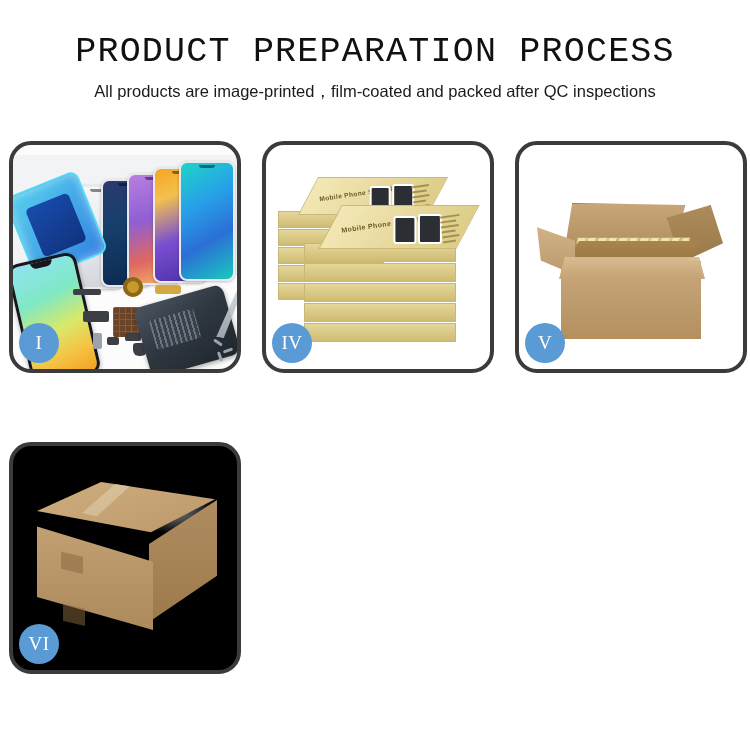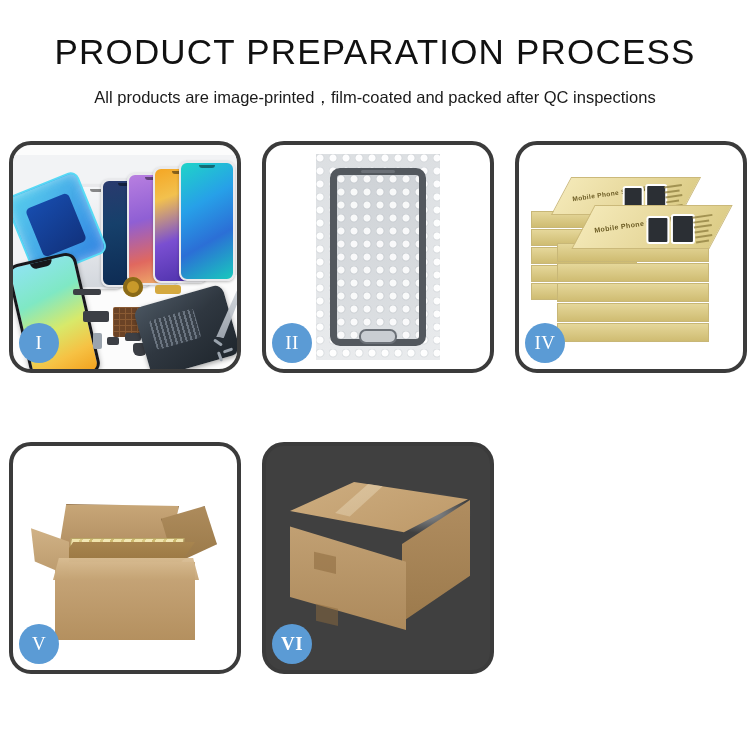--- a/index.html
+++ b/index.html
@@ -16,35 +16,35 @@
   }
 
   
   .header {
     width: 750px;
     padding-top: 31px;
     text-align: center;
     box-sizing: border-box;
   }
   .title {
-    font-family: Liberation Sans, sans-serif;
+    font-family: Liberation Mono, monospace;
     font-size: 35px;
     font-weight: 400;
     letter-spacing: 1.2px;
     color: #111111;
     line-height: 42px;
     white-space: nowrap;
   }
   .subtitle {
     font-family: "Liberation Sans", sans-serif;
     font-size: 16.5px;
     font-weight: 400;
     color: #1a1a1a;
     line-height: 24px;
-    margin-top: 12px;
+    margin-top: 6px;
     white-space: nowrap;
   }
 
   
   .grid {
     position: absolute;
     left: 9px;
     top: 141px;
     width: 734px;
     display: grid;
@@ -317,21 +317,21 @@
     clip-path: polygon(0 8%, 100% 34%, 100% 100%, 10% 72%);
   }
   .c5-flapFront {
     position: absolute; left: 40px; top: 112px; width: 146px; height: 22px;
     background: linear-gradient(#d9bd93,#c4a374);
     clip-path: polygon(4% 0, 96% 0, 100% 100%, 0 100%);
     opacity: .95;
   }
 
   
-  .p6 { background: #404040; font-weight: bold; }
+  .p6 { background: #000000; }
   .c6 { position:absolute; left: 18px; top: 36px; width: 190px; height: 160px; }
   .c6-top {
     position: absolute; left: 6px; top: 0; width: 178px; height: 66px;
     background: linear-gradient(160deg,#cdad80,#bb9665);
     clip-path: polygon(36% 0, 100% 26%, 64% 76%, 0 44%);
     border-radius: 4px;
   }
   .c6-left {
     position: absolute; left: 6px; top: 38px; width: 116px; height: 110px;
     background: linear-gradient(#c2a174,#ad8a5c);
@@ -412,30 +412,20 @@
       <div class="tweezers"></div>
       <div class="screws">
         <i style="left:0;top:0;transform:rotate(35deg)"></i>
         <i style="left:10px;top:8px;transform:rotate(-20deg)"></i>
         <i style="left:2px;top:14px;transform:rotate(70deg)"></i>
       </div>
     </div>
     <div class="badge">I</div>
   </div>
 
-  <div class="panel p2">
-    <div class="panel-media">
-      <div class="bw-stage">
-        <div class="bw-screen">
-          <span class="bw-home"></span>
-        </div>
-      </div>
-    </div>
-    <div class="badge">II</div>
-  </div>
 
 
   <div class="panel p4">
     <div class="panel-media">
       <div class="stackwrap">
 
         <div class="gbox side" style="left:6px; top:52px; width:104px; height:15px;"></div>
         <div class="gbox side" style="left:6px; top:70px; width:104px; height:15px;"></div>
         <div class="gbox side" style="left:6px; top:88px; width:104px; height:15px;"></div>
         <div class="gbox side" style="left:6px; top:106px; width:104px; height:15px;"></div>

